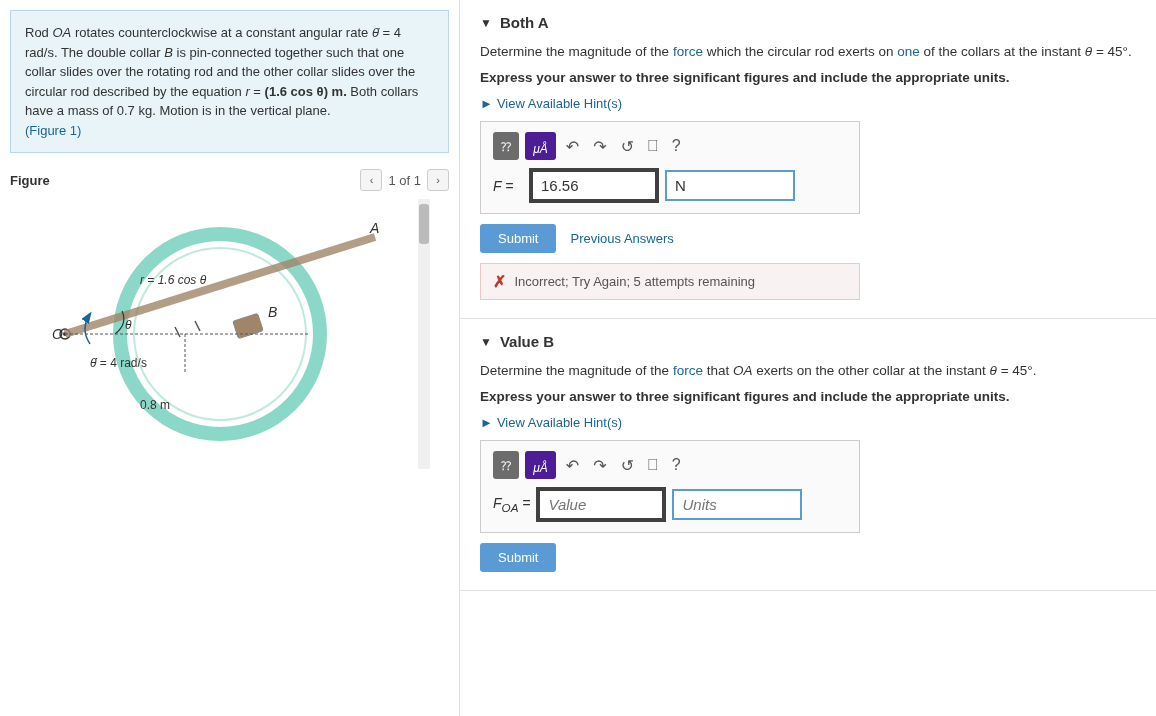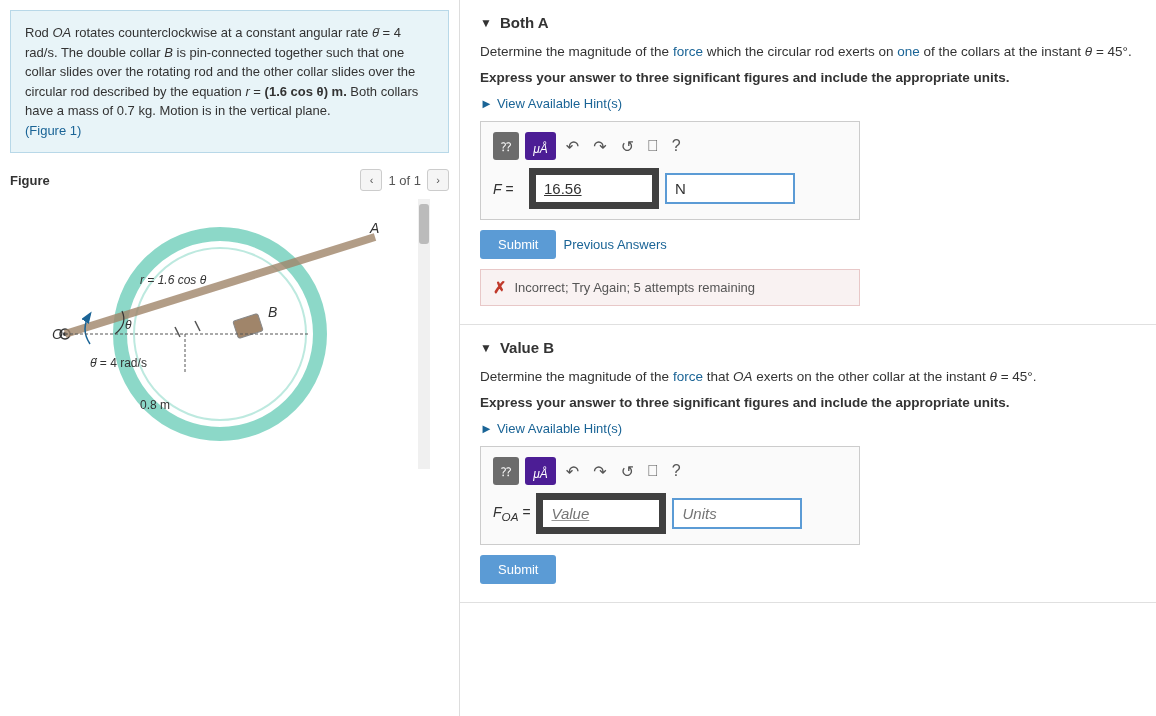--- a/index.html
+++ b/index.html
@@ -142,42 +142,41 @@
       align-items: center;
       gap: 6px;
       font-size: 14px;
     }
     .input-label {
       font-style: italic;
       font-size: 14px;
       min-width: 30px;
     }
     .value-input {
-      border: 7px solid #404040;
+      border: 4px solid #404040;
       padding: 5px 8px;
       font-size: 15px;
       width: 130px;
       outline: none;
       background: #fff;
-      text-decoration: underline;
     }
     .units-input {
       border: 2px solid #5b9bd5;
       padding: 5px 8px;
       font-size: 15px;
       width: 130px;
       outline: none;
       background: #fff;
       color: #999;
     }
     .value-input.has-value { color: #333; }
     .submit-row {
       display: flex;
       align-items: center;
-      gap: 7px;
+      gap: 14px;
       margin-top: 10px;
     }
     .submit-btn {
       background: #5b9bd5;
       color: #fff;
       border: none;
       padding: 7px 18px;
       font-size: 13px;
       cursor: pointer;
       border-radius: 3px;

